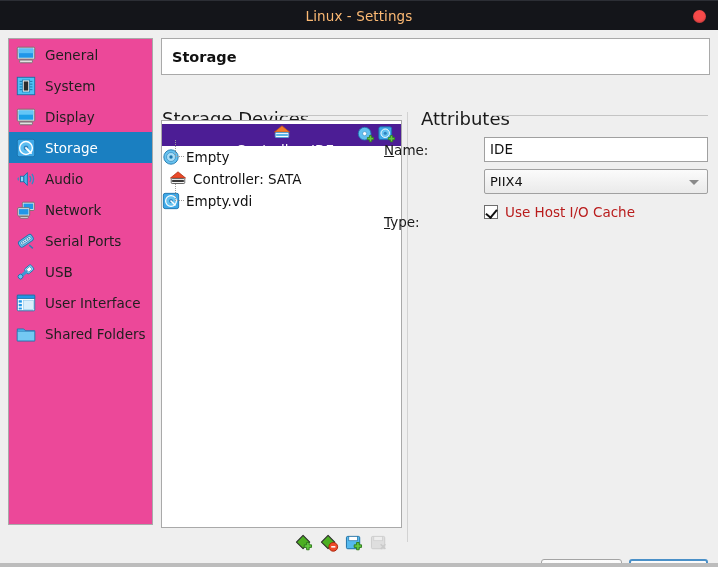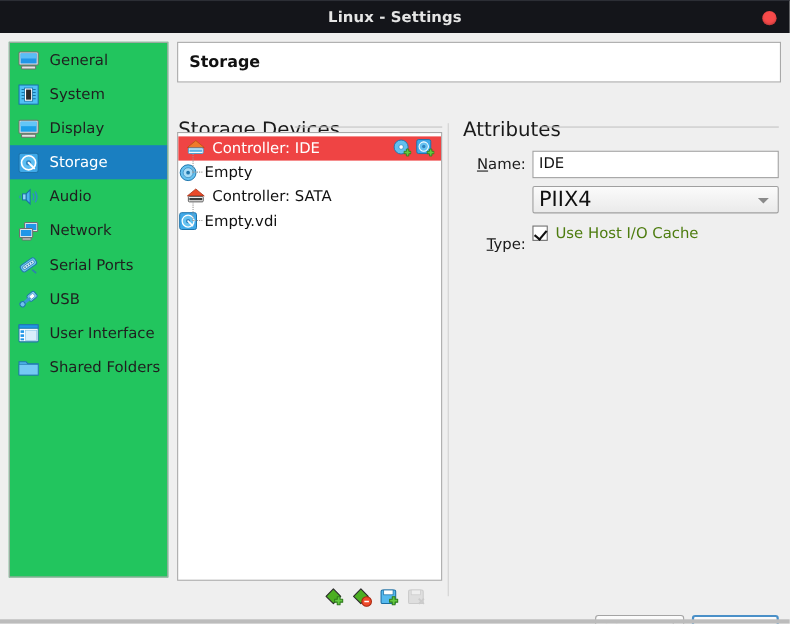--- a/index.html
+++ b/index.html
@@ -18,21 +18,21 @@
 
   
   #titlebar {
     position: absolute; left: 0; top: 0; width: 718px; height: 30px;
     background: #14151a;
     border-top: 1px solid #2c2e35;
   }
   #titlebar .title {
     position: absolute; left: 0; top: 0; width: 718px; height: 30px;
     line-height: 30px; text-align: center;
-    color: #e5e5e5; font-size: 13.5px; font-weight: bold;
+    color: #fdba74; font-size: 13.5px; font-weight: normal;
     letter-spacing: .1px;
   }
   #titlebar .closebtn {
     position: absolute; right: 12px; top: 9px;
     width: 13px; height: 13px; border-radius: 50%;
     background: #f74a4a;
     box-shadow: inset 0 -1px 2px rgba(0,0,0,.25);
   }
 
   
@@ -41,21 +41,21 @@
     background: #efefef;
   }
   #bottomstrip {
     position: absolute; left: 0; top: 563px; width: 718px; height: 4px;
     background: #bcbcbc;
   }
 
   
   #sidebar {
     position: absolute; left: 8px; top: 8px; width: 145px; height: 487px;
-    background: #22c55e;
+    background: #ec4899;
     border: 1px solid #a9a9a9;
     overflow: hidden;
   }
   .side-item {
     display: flex; align-items: center;
     height: 31px; padding-left: 6px;
     cursor: default;
   }
   .side-item .ico {
     width: 22px; height: 22px; margin-right: 8px;
@@ -93,21 +93,21 @@
   #treebox {
     position: absolute; left: 161px; top: 90px; width: 241px; height: 408px;
     background: #ffffff; border: 1px solid #a9a9a9;
     overflow: hidden;
   }
   .tr {
     position: relative; height: 22px;
     display: flex; align-items: center;
     cursor: default;
   }
-  .tr.sel { background: #ef4444; }
+  .tr.sel { background: #4c1d95; flex-direction: column; }
   .tr .tico { width: 18px; height: 18px; flex: 0 0 18px; margin-right: 6px; display:block;}
   .tr .tlbl { font-size: 13.5px; color: #111; white-space: nowrap; }
   .tr.sel .tlbl { color: #ffffff; }
   .tr .actions {
     position: absolute; right: 6px; top: 2px;
     display: flex; gap: 4px;
   }
   .tr .actions span { width: 17px; height: 17px; display:block; }
   .lvl0 { padding-left: 7px; }
   .lvl1 { }
@@ -127,36 +127,36 @@
   #treetools span { width: 19px; height: 19px; display: block; cursor: default; }
 
   
   #splitter {
     position: absolute; left: 407px; top: 82px; width: 1px; height: 430px;
     background: #d2d2d2;
   }
 
   
   .field-label {
-    position: absolute; text-align: right;
+    position: absolute; 
     font-size: 13.5px; color: #1a1a1a;
   }
   .field-label u { text-decoration: underline; }
 
   #nameField {
     position: absolute; left: 484px; top: 107px; width: 224px; height: 25px;
     background: #ffffff; border: 1px solid #a0a0a0;
     font-size: 13.5px; color: #111;
     padding: 0 5px; line-height: 23px;
   }
   #typeCombo {
     position: absolute; left: 484px; top: 139px; width: 224px; height: 25px;
     background: linear-gradient(#fbfbfb, #eaeaea);
     border: 1px solid #a0a0a0; border-radius: 2px;
-    font-size: 19px; color: #111;
+    font-size: 13px; color: #111;
     padding: 0 5px; line-height: 23px;
   }
   #typeCombo .arrow {
     position: absolute; right: 8px; top: 10px;
     width: 0; height: 0;
     border-left: 5px solid transparent;
     border-right: 5px solid transparent;
     border-top: 5px solid #8a8a8a;
   }
   #cacheRow {
@@ -168,21 +168,21 @@
     border: 1px solid #6e6e6e; margin-right: 7px;
     position: relative; flex: 0 0 14px;
   }
   #cacheRow .cbox::after {
     content: "";
     position: absolute; left: 3px; top: 1px;
     width: 5px; height: 9px;
     border-right: 2px solid #111; border-bottom: 2px solid #111;
     transform: rotate(40deg);
   }
-  #cacheRow .clbl { font-size: 13.5px; color: #4d7c0f; white-space: nowrap; }
+  #cacheRow .clbl { font-size: 13.5px; color: #b91c1c; white-space: nowrap; }
 
   
   .btn {
     position: absolute; height: 28px;
     background: linear-gradient(#fcfcfc, #e9e9e9);
     border: 1px solid #a4a4a4; border-radius: 3px;
     display: flex; align-items: center; justify-content: center;
     gap: 5px;
     font-size: 13.5px; color: #1a1a1a;
     cursor: default;

